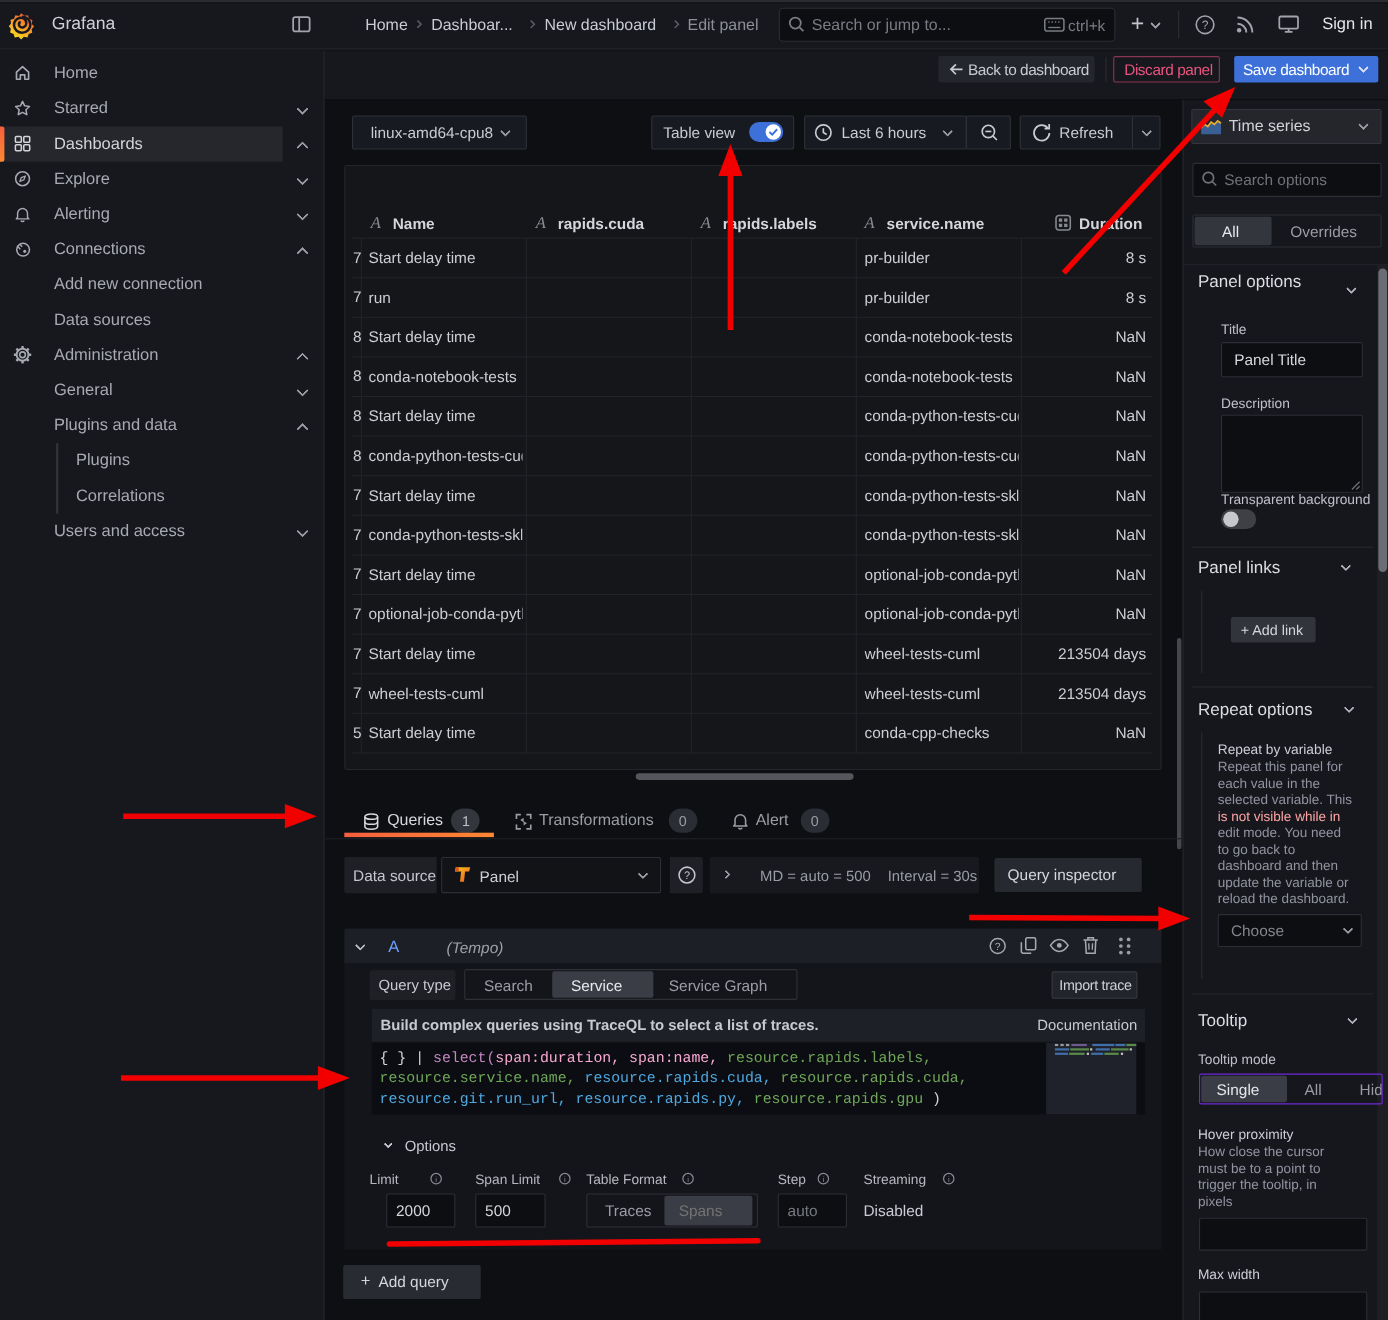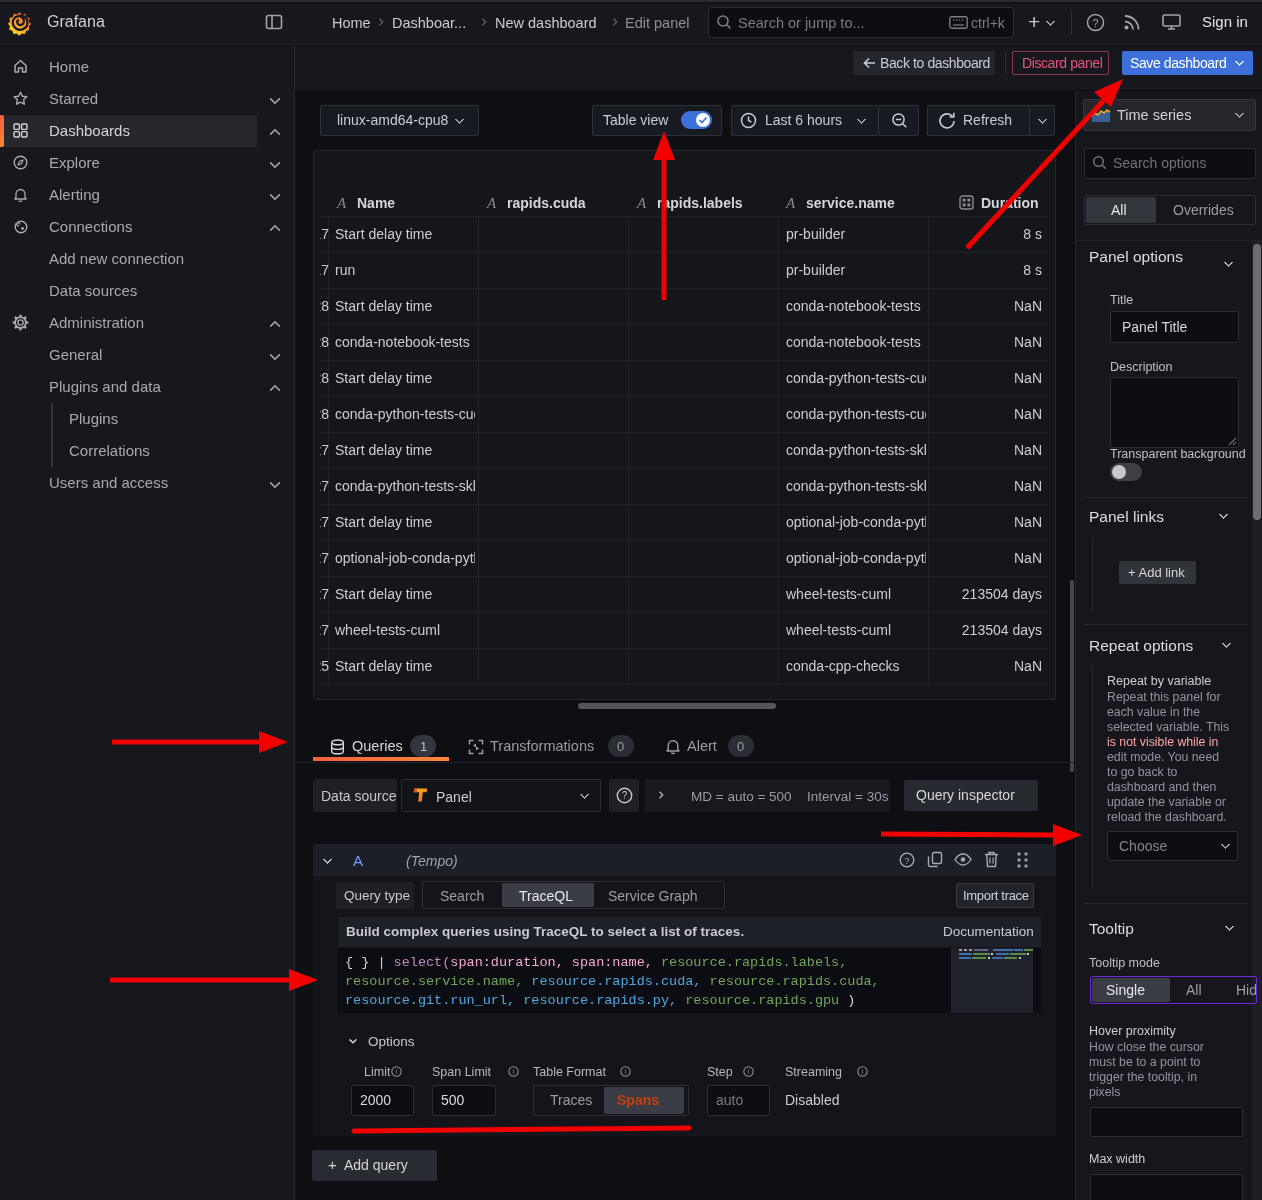--- a/index.html
+++ b/index.html
@@ -404,21 +404,21 @@
           <circle cx="3" cy="15" r="1.7"></circle>
           <circle cx="10" cy="15" r="1.7"></circle>
         </g>
   </svg>
 
   <div class="abs" style="left:336px;top:882px;width:78px;height:27px;background:#1e2026;border-radius:2px"></div>
   <div class="txt" style="left:344px;top:888px;font-size:13.5px;color:#c9cad2;font-weight:500">Query type</div>
   <div class="abs" style="left:422px;top:881px;width:303px;height:28px;border:1px solid #2e3036;border-radius:2px"></div>
   <div class="txt" style="left:440px;top:888px;font-size:14px;color:#9b9da5">Search</div>
   <div class="abs" style="left:502px;top:883px;width:92px;height:24px;background:#3a3d45;border-radius:2px"></div>
-  <div class="txt" style="left:519px;top:888px;font-size:14px;color:#e8e9ed;font-weight:500">TraceQL</div>
+  <div class="txt" style="left:519px;top:888px;font-size:14px;color:#e8e9ed;font-weight:500">Service</div>
   <div class="txt" style="left:608px;top:888px;font-size:14px;color:#9b9da5">Service Graph</div>
   <div class="abs" style="left:956px;top:883px;width:78px;height:25px;background:#22242b;border:1px solid #37393f;border-radius:2px"></div>
   <div class="txt" style="left:963px;top:888px;font-size:13px;color:#cfd0d7;letter-spacing:-0.3px">Import trace</div>
 
   <div class="abs" style="left:338px;top:917px;width:703px;height:30px;background:#1d2026"></div>
   <div class="txt" style="left:346px;top:924px;font-size:13.5px;color:#c8c9d1;font-weight:600">Build complex queries using TraceQL to select a list of traces.</div>
   <div class="txt" style="left:943px;top:924px;font-size:13.5px;color:#c8c9d1">Documentation</div>
 
   <div class="abs" style="left:338px;top:948px;width:703px;height:65px;background:#0c0d12"></div>
   <div class="abs" style="left:951px;top:948px;width:82px;height:65px;background:#1f222a"></div>
@@ -443,21 +443,21 @@
 <div class="abs" style="left:1004px;top:957px;width:13px;height:2px;background:#5a8a4a"></div>
 <div class="abs" style="left:1019px;top:957px;width:2px;height:2px;background:#c8c8c8"></div>
 </div>
   <div class="txt" style="left:345px;top:955px;font-size:13.5px;font-family:'Liberation Mono',monospace;color:#d4d4d4">{ } | <span style="color:#c586c0">select(</span><span style="color:#f9a8d4">span:duration, span:name, </span><span style="color:#6fa758">resource.rapids.labels,</span></div>
   <div class="txt" style="left:345px;top:974px;font-size:13.5px;font-family:'Liberation Mono',monospace"><span style="color:#6fa758">resource.service.name, </span><span style="color:#4fa8e0">resource.rapids.cuda, </span><span style="color:#6fa758">resource.rapids.cuda,</span></div>
   <div class="txt" style="left:345px;top:993px;font-size:13.5px;font-family:'Liberation Mono',monospace"><span style="color:#4fa8e0">resource.git.run_url, resource.rapids.py, </span><span style="color:#6fa758">resource.rapids.gpu </span><span style="color:#d4d4d4">)</span></div>
 
   <div class="chv" style="left:350px;top:1037px;width:6px;height:6px;border-color:#c9cad2"></div>
   <div class="txt" style="left:368px;top:1034px;font-size:13.5px;color:#c9cad2;font-weight:500">Options</div>
   <div id="opt-labels-inner">
-<div class="txt" style="left:364px;top:1065px;font-size:12.5px;color:#b7b8bf;font-weight:500">Limit</div>
+<div class="txt" style="left:336px;top:1065px;font-size:12.5px;color:#b7b8bf;font-weight:500">Limit</div>
 <svg style="left:391px;top:1066px" width="11" height="11" viewBox="0 0 11 11">
           <circle cx="5.5" cy="5.5" r="4.7" fill="none" stroke="#8a8c94" stroke-width="1.1"></circle>
           <text x="5.5" y="8.2" font-size="7" fill="#8a8c94" text-anchor="middle" font-family="Liberation Sans">i</text>
         </svg>
 <div class="txt" style="left:432px;top:1065px;font-size:12.5px;color:#b7b8bf;font-weight:500">Span Limit</div>
 <svg style="left:508px;top:1066px" width="11" height="11" viewBox="0 0 11 11">
           <circle cx="5.5" cy="5.5" r="4.7" fill="none" stroke="#8a8c94" stroke-width="1.1"></circle>
           <text x="5.5" y="8.2" font-size="7" fill="#8a8c94" text-anchor="middle" font-family="Liberation Sans">i</text>
         </svg>
 <div class="txt" style="left:533px;top:1065px;font-size:12.5px;color:#b7b8bf;font-weight:500">Table Format</div>
@@ -476,21 +476,21 @@
           <text x="5.5" y="8.2" font-size="7" fill="#8a8c94" text-anchor="middle" font-family="Liberation Sans">i</text>
         </svg>
 </div>
   <div class="inp" style="left:351px;top:1085px;width:63px;height:31px"></div>
   <div class="txt" style="left:360px;top:1092px;font-size:14px;color:#d6d7dc">2000</div>
   <div class="inp" style="left:432px;top:1085px;width:64px;height:31px"></div>
   <div class="txt" style="left:441px;top:1092px;font-size:14px;color:#d6d7dc">500</div>
   <div class="abs" style="left:533px;top:1085px;width:156px;height:31px;border:1px solid #2e3036;border-radius:2px"></div>
   <div class="txt" style="left:550px;top:1092px;font-size:14px;color:#9b9da5">Traces</div>
   <div class="abs" style="left:604px;top:1087px;width:80px;height:27px;background:#3a3d45;border-radius:2px"></div>
-  <div class="txt" style="left:617px;top:1092px;font-size:14px;color:#c2410c;font-weight:700">Spans</div>
+  <div class="txt" style="left:617px;top:1092px;font-size:14px;color:#737373;font-weight:400">Spans</div>
   <div class="inp" style="left:707px;top:1085px;width:63px;height:31px"></div>
   <div class="txt" style="left:716px;top:1092px;font-size:14px;color:#787a82">auto</div>
   <div class="txt" style="left:785px;top:1092px;font-size:14px;color:#cbccd3">Disabled</div>
 
   <div class="abs" style="left:312px;top:1150px;width:125px;height:31px;background:#292b32;border-radius:2px"></div>
   <div class="txt" style="left:328px;top:1156px;font-size:15px;color:#d5d6db">+</div>
   <div class="txt" style="left:344px;top:1157px;font-size:14px;color:#d5d6db;font-weight:500">Add query</div>
 </div>
 
 <div id="right-content">

